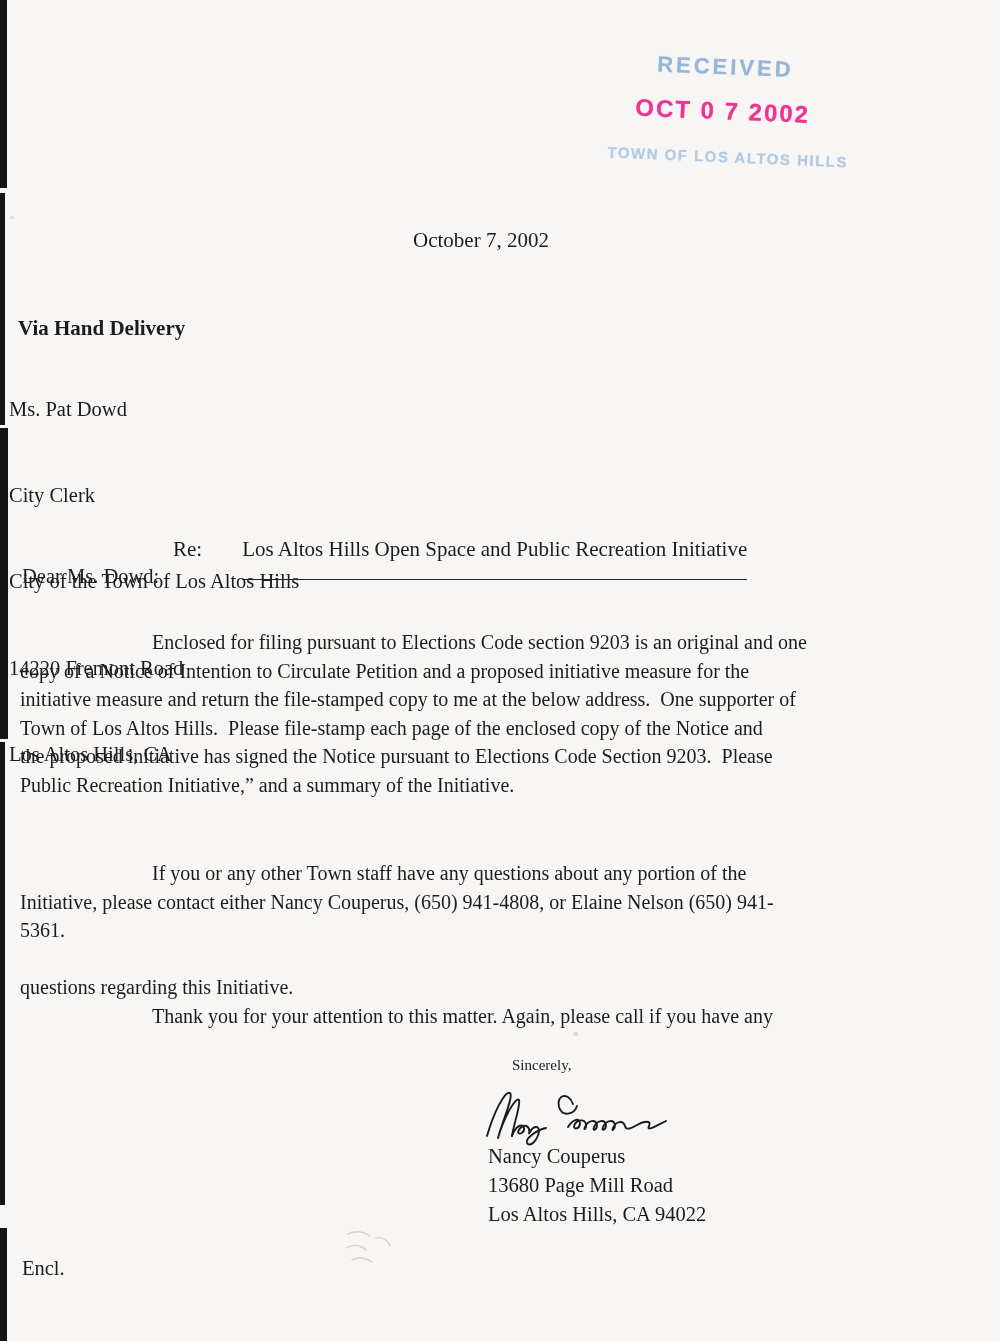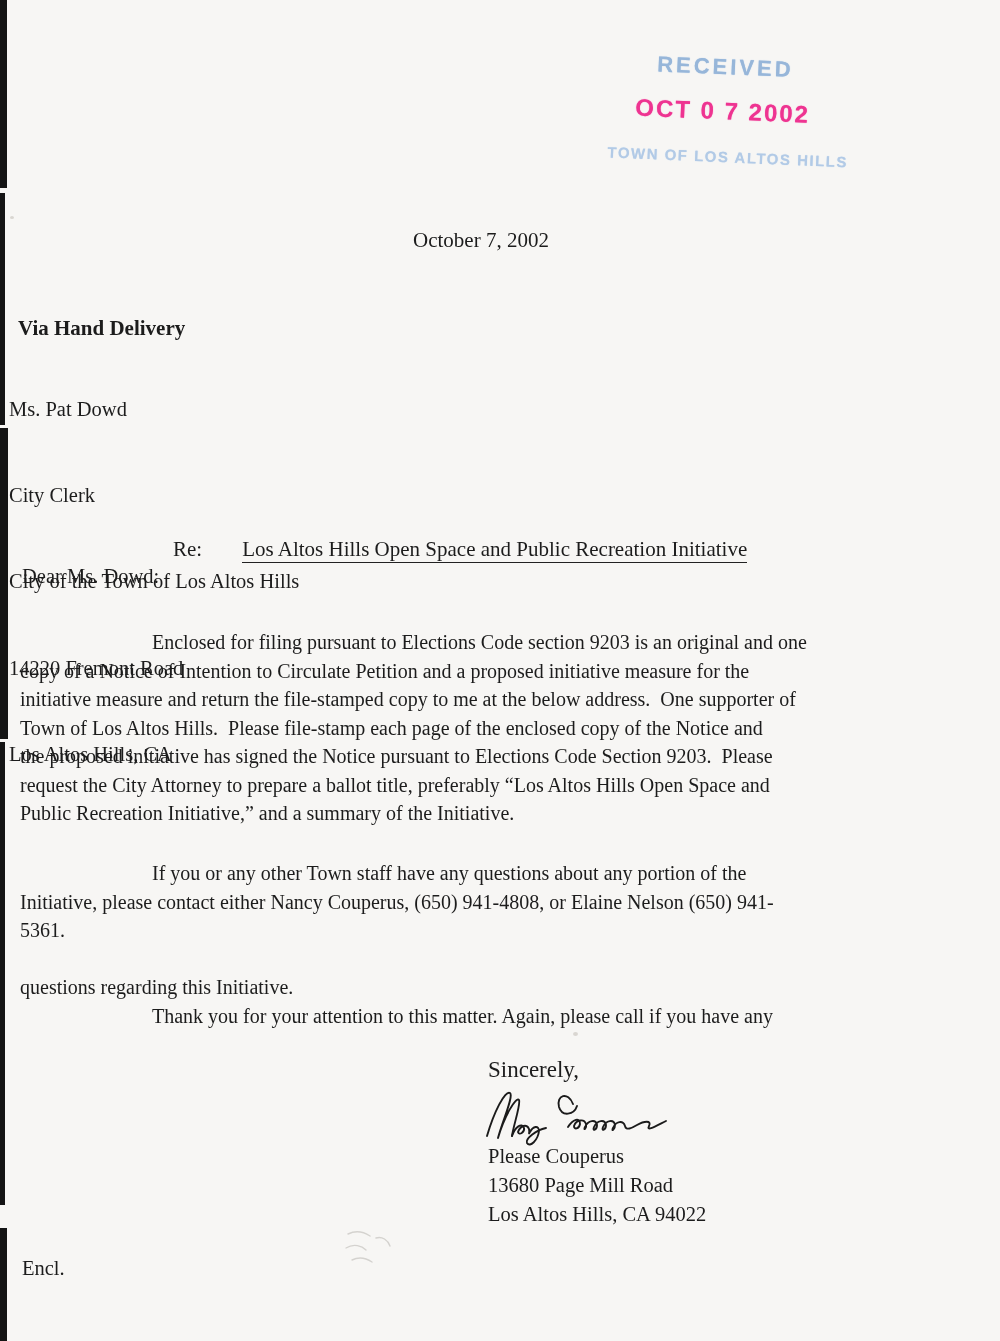--- a/index.html
+++ b/index.html
@@ -32,31 +32,31 @@
     color:#ee2a8c;opacity:.95;text-shadow:0 0 1px #f25ba6;white-space:nowrap;}
   .stamp-office{position:absolute;left:12px;top:98px;
     font-size:15px;font-weight:600;letter-spacing:1.5px;
     color:#a6c3e4;opacity:.85;text-shadow:0 0 1px #b8d0ea;white-space:nowrap;}
 
   .abs{position:absolute;white-space:pre;}
   .date-line{left:413px;top:228px;font-size:21px;}
   .via{left:18px;top:284px;font-size:21px;font-weight:700;margin-top:32px;}
   .recipient{left:9px;top:337px;font-size:20.5px;line-height:28.8px;}
   .re-line{left:152px;top:512px;font-size:21px;}
-  .re-subject{margin-left:40px;border-bottom:1.6px solid #222;padding-bottom:1px;}
+  .re-subject{margin-left:40px;border-bottom:1.6px solid #222;padding-bottom:18px;}
   .salutation{left:22px;top:565px;font-size:20.5px;}
 
   .para{position:absolute;left:20px;width:960px;font-size:20px;line-height:28.5px;}
   .p1{top:628px;}
   .p2{top:859px;}
   .p3{top:973px;}
   .ln{white-space:pre;}
   .indent{padding-left:132px;}
 
-  .closing-sincerely{left:488px;top:1057px;font-size:23px;}
+  .closing-sincerely{left:512px;top:1057px;font-size:15px;}
   .signature{position:absolute;left:484px;top:1084px;width:190px;height:64px;}
   .closing-name{left:488px;top:1145px;font-size:20.5px;}
   .closing-addr1{left:488px;top:1174px;font-size:20.5px;}
   .closing-addr2{left:488px;top:1203px;font-size:20.5px;}
   .encl{left:22px;top:1257px;font-size:20.5px;font-family:Liberation Serif, serif;}
 
   .smudge{position:absolute;left:336px;top:1222px;width:70px;height:48px;opacity:.55;}
   .speck{position:absolute;border-radius:50%;background:#d9d6d1;}
   .speck1{left:573px;top:1032px;width:5px;height:4px;}
   .speck2{left:10px;top:216px;width:4px;height:3px;}
@@ -94,21 +94,20 @@
   </div>
 
   <div class="abs salutation">Dear Ms. Dowd:</div>
 
   <div class="para p1">
     <div class="ln indent">Enclosed for filing pursuant to Elections Code section 9203 is an original and one</div>
     <div class="ln">copy of a Notice of Intention to Circulate Petition and a proposed initiative measure for the</div>
     <div class="ln">initiative measure and return the file-stamped copy to me at the below address.  One supporter of</div>
     <div class="ln">Town of Los Altos Hills.  Please file-stamp each page of the enclosed copy of the Notice and</div>
     <div class="ln">the proposed initiative has signed the Notice pursuant to Elections Code Section 9203.  Please</div>
-    <div class="ln">request the City Attorney to prepare a ballot title, preferably “Los Altos Hills Open Space and</div>
     <div class="ln">Public Recreation Initiative,” and a summary of the Initiative.</div>
   </div>
 
   <div class="para p2">
     <div class="ln indent">If you or any other Town staff have any questions about any portion of the</div>
     <div class="ln">Initiative, please contact either Nancy Couperus, (650) 941-4808, or Elaine Nelson (650) 941-</div>
     <div class="ln">5361.</div>
   </div>
 
   <div class="para p3">
@@ -120,21 +119,21 @@
 
   <svg class="signature" viewBox="0 0 190 64" fill="none">
     <g stroke="#1b1b1b" stroke-width="1.9" stroke-linecap="round" stroke-linejoin="round">
       <path d="M3,52 C10,28 21,6 26,9 C30,12 18,38 14,54 C20,33 32,12 35,16 C37,20 29,43 28,52"></path>
       <path d="M28,52 C31,43 38,38 40,44 C41,48 35,52 34,48 C36,42 43,39 45,45 C46,49 44,51 46,48 C49,42 55,41 55,47 C54,56 46,64 43,59 C41,55 52,46 62,44"></path>
       <path d="M89,20 C84,7 72,11 75,23 C78,33 90,31 93,22"></path>
       <path d="M84,43 C89,35 96,33 96,40 C95,45 90,46 90,42 C92,36 100,34 102,40 C103,45 99,47 101,43 C104,36 112,35 113,41 C113,46 108,48 110,43 C113,36 121,35 122,41 C122,46 117,48 119,43 C122,36 130,35 131,41 C131,46 127,48 129,44 C132,37 139,36 141,42 C142,47 148,44 153,41 C160,37 168,36 165,42 C162,48 172,42 182,37"></path>
     </g>
   </svg>
 
-  <div class="abs closing-name">Please Couperus</div>
+  <div class="abs closing-name">Nancy Couperus</div>
   <div class="abs closing-addr1">13680 Page Mill Road</div>
   <div class="abs closing-addr2">Los Altos Hills, CA 94022</div>
 
   <div class="abs encl">Encl.</div>
 
   <svg class="smudge" viewBox="0 0 70 48" fill="none">
     <g stroke="#b9b6b1" stroke-width="1.4" stroke-linecap="round">
       <path d="M12,12 C20,8 28,10 34,14"></path>
       <path d="M10,26 C18,21 26,24 30,28"></path>
       <path d="M40,16 C46,14 52,18 54,24"></path>

